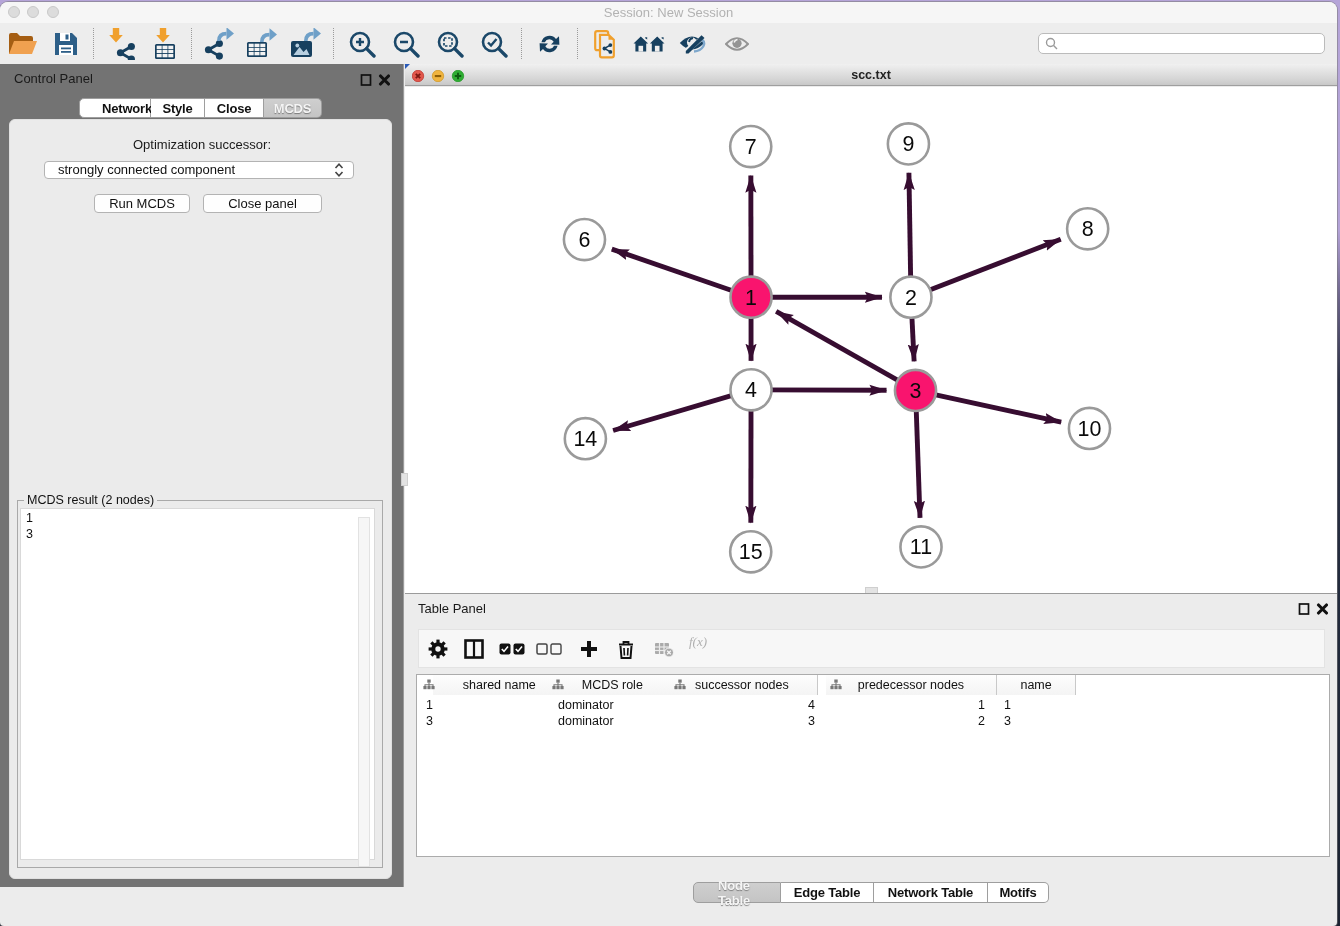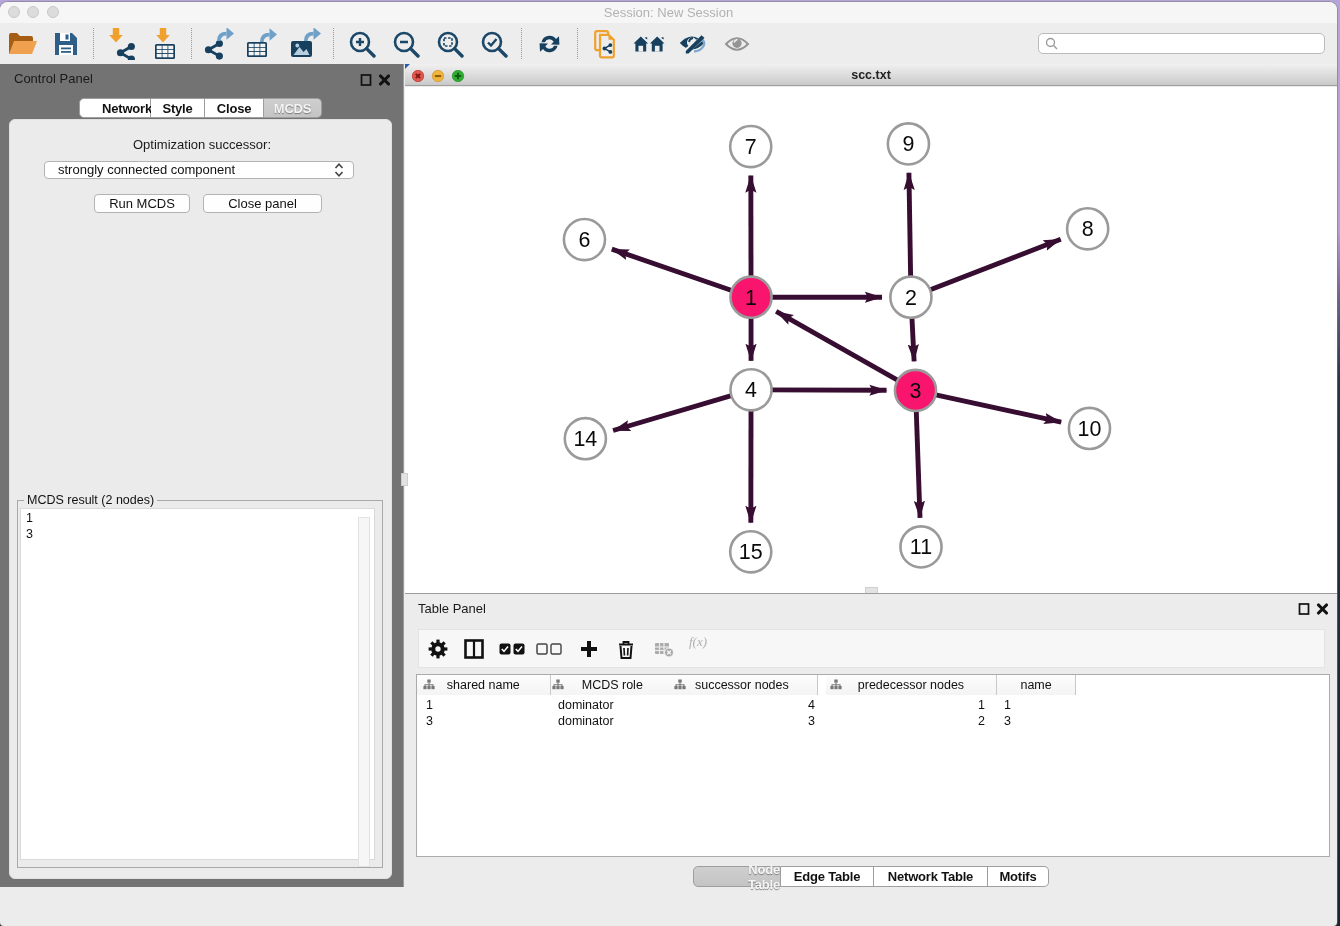--- a/index.html
+++ b/index.html
@@ -47,21 +47,21 @@
 #canvas{position:absolute;left:0;top:23px;width:932px;height:506px;background:#fff;}
 
 #tpanel{position:absolute;left:405px;top:591px;width:932px;height:294px;background:#ececec;border-top:1px solid #9b9b9b;box-sizing:border-box;}
 #tphead{position:absolute;left:13px;top:7px;font-size:13px;color:#1a1a1a;}
 #ttool{position:absolute;left:13px;top:35px;width:907px;height:39px;background:#f7f7f7;border:1px solid #e3e3e3;box-sizing:border-box;}
 #ttable{position:absolute;left:11px;top:80px;width:914px;height:183px;background:#fff;border:1px solid #ababab;box-sizing:border-box;}
 .th{position:absolute;top:0;height:20px;border-right:1px solid #c9c9c9;box-sizing:border-box;
  background:linear-gradient(#fdfdfd,#f4f4f4);font-size:12.5px;color:#111;text-align:center;line-height:20px;}
 .td{position:absolute;font-size:12.5px;color:#111;height:16px;line-height:16px;}
 
-#btabs{position:absolute;left:288px;top:272px;text-align:right;}
+#btabs{position:absolute;left:288px;top:288px;}
 
 #status{position:absolute;left:0;top:887px;width:100%;height:35px;background:#ececec;border-top:1px solid #c6c6c6;}
 #listbtn{position:absolute;left:10px;top:9px;width:28px;height:20px;background:#fdfdfd;border:1px solid #b1b1b1;box-sizing:border-box;}
 #membtn{position:absolute;right:9px;top:8px;width:74px;height:23px;background:#fdfdfd;border:1px solid #a8a8a8;
  box-sizing:border-box;font-size:12.5px;color:#111;line-height:21px;text-align:center;}
 </style></head>
 <body>
 <div id="win">
 
 <div id="tbar">
@@ -359,21 +359,21 @@
           <line x1="5.5" y1="3" x2="5.5" y2="14" stroke="#ececec" stroke-width="1.2"></line>
           <line x1="10" y1="3" x2="10" y2="14" stroke="#ececec" stroke-width="1.2"></line>
           <line x1="1" y1="7" x2="15" y2="7" stroke="#ececec" stroke-width="1.2"></line>
           <line x1="1" y1="10.5" x2="15" y2="10.5" stroke="#ececec" stroke-width="1.2"></line>
           <circle cx="15" cy="12.5" r="4.5" fill="#aaa" stroke="#f7f7f7" stroke-width="1"></circle>
           <path d="M13.2 10.7 L16.8 14.3 M16.8 10.7 L13.2 14.3" stroke="#f7f7f7" stroke-width="1.3"></path>
         </svg>
 <div style="position:absolute;left:270px;top:4px;width:48px;font-family:'Liberation Serif',serif;font-style:italic;font-size:13px;color:#b0b0b0">f(x)</div>
  </div>
  <div id="ttable">
-<div class="th" style="left:0.0px;width:133.6px">shared name</div>
+<div class="th" style="left:16px;width:133.6px">shared name</div>
 <div class="th" style="left:133.6px;width:124.4px">MCDS role</div>
 <div class="th" style="left:250px;width:150.7px">successor nodes</div>
 <div class="th" style="left:408.7px;width:171.5px">predecessor nodes</div>
 <div class="th" style="left:580.2px;width:78.8px">name</div>
 <svg style="position:absolute;left:6px;top:4px" width="12" height="12" viewBox="0 0 12 12">
           <g fill="#777">
             <rect x="4.3" y="0.5" width="3.4" height="3.2"></rect>
             <rect x="0.4" y="7" width="3.2" height="3.2"></rect>
             <rect x="4.4" y="7" width="3.2" height="3.2"></rect>
             <rect x="8.4" y="7" width="3.2" height="3.2"></rect>

